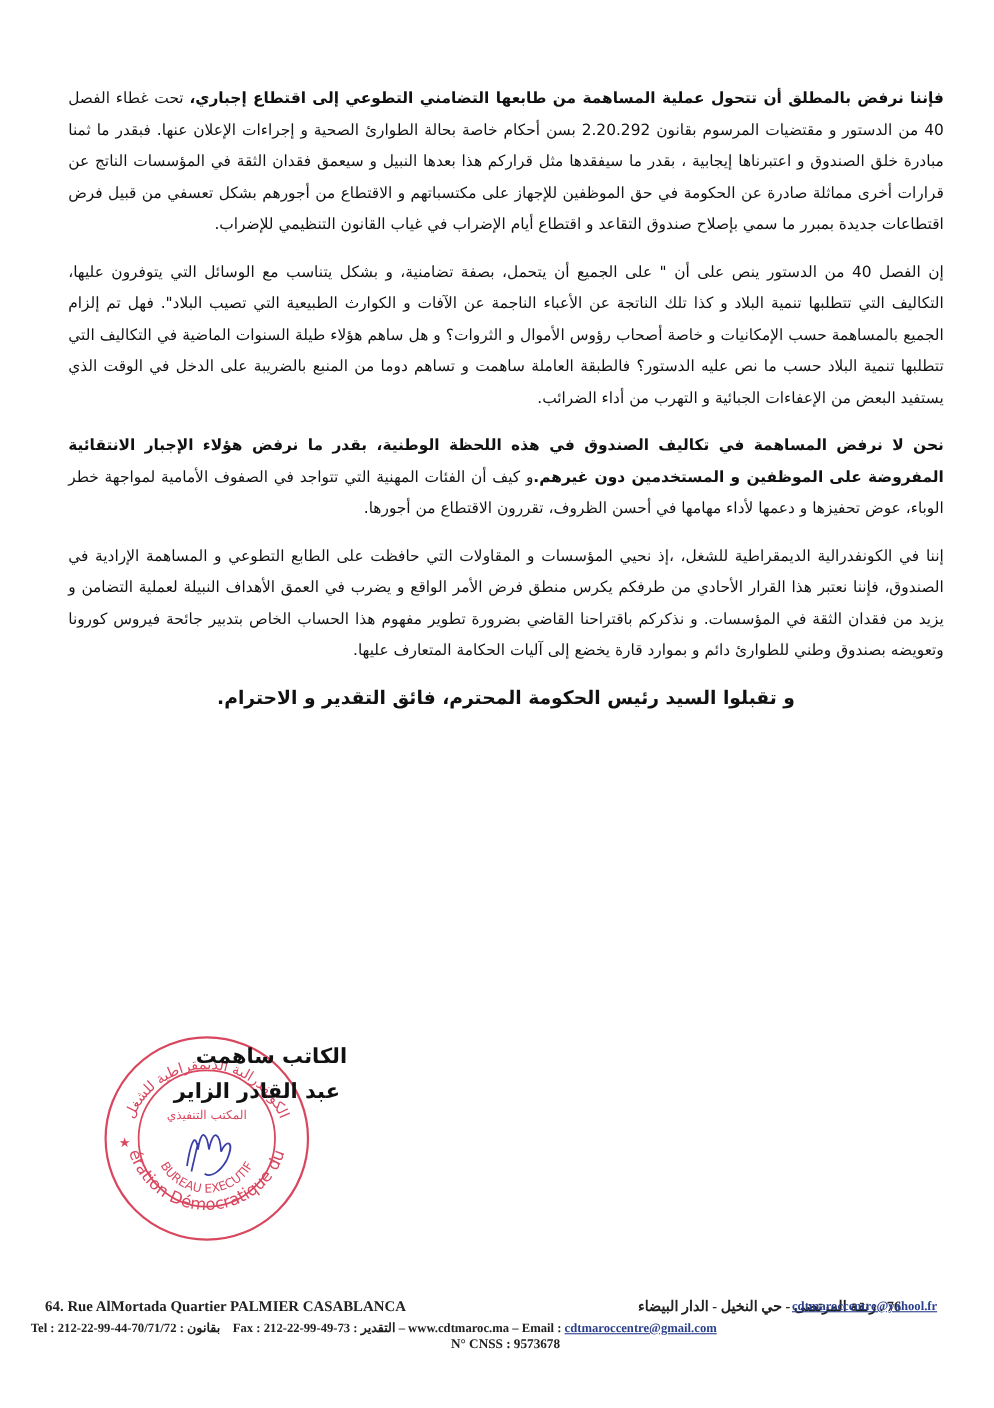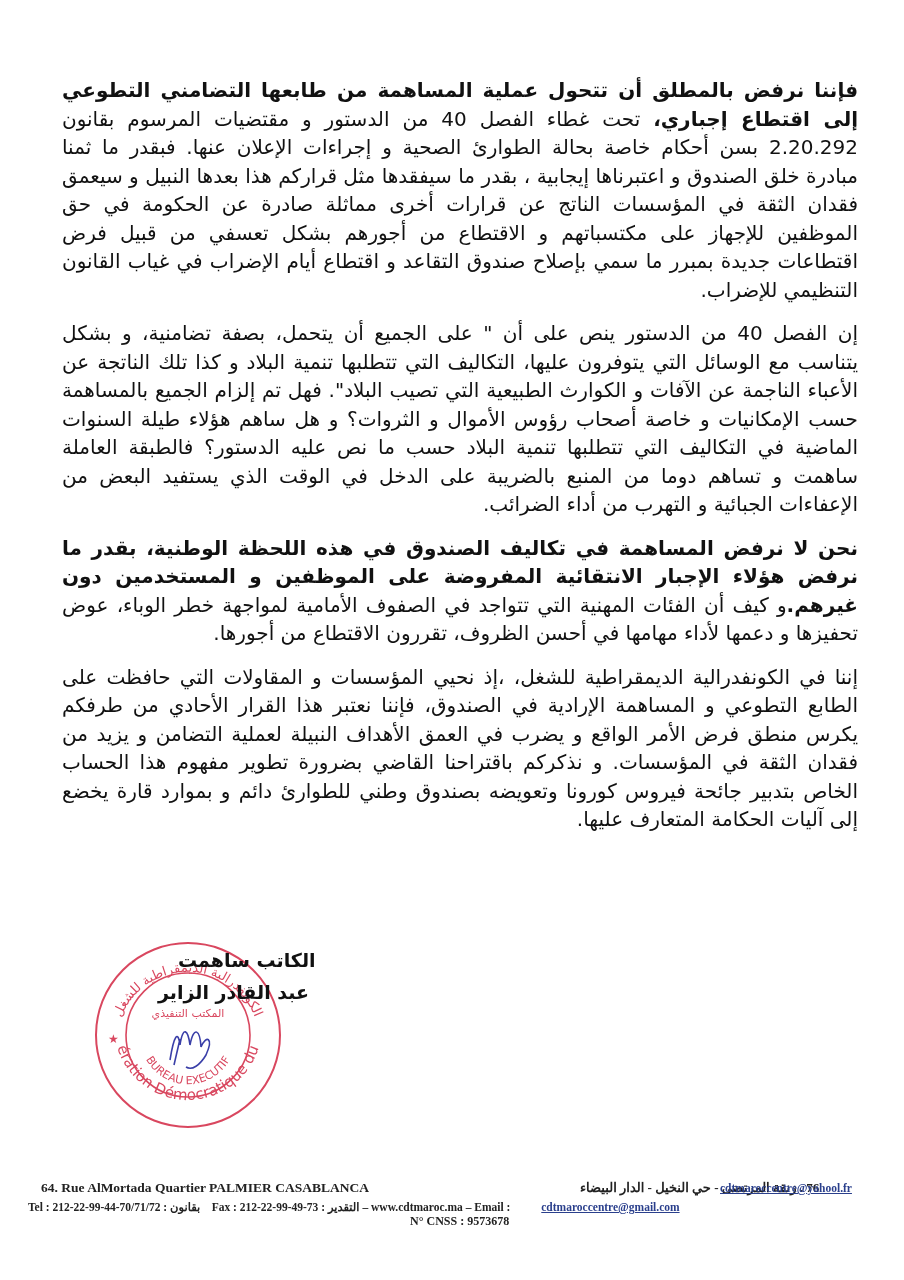--- a/index.html
+++ b/index.html
@@ -1,42 +1,43 @@
 <!DOCTYPE html>
 <html><head>
 <meta charset="utf-8">
 <style>
   html, body { margin:0; padding:0; background:#fff; }
   body { width:904px; height:1280px; position:relative; overflow:hidden; font-family:"DejaVu Sans", sans-serif; color:#111; }
   .page { position:absolute; left:62px; top:76px; width:796px; direction:rtl; text-align:justify; }
-  .para { font-size:20px; line-height:28.5px; margin:0 0 15px 0; text-align-last:right; }
+  .para { font-size:14px; line-height:28.5px; margin:0 0 15px 0; text-align-last:right; }
   .bold { font-weight:bold; }
   .closing { text-align:center; text-align-last:center; font-weight:bold; font-size:17px; margin-top:8px; }
   .sig { position:absolute; left:88px; top:935px; width:290px; height:220px; }
   .stamp { position:absolute; left:0; top:0; }
   .sig-title, .sig-name { position:absolute; direction:rtl; font-weight:bold; font-size:19px; color:#111; }
   .sig-title { left:90px; top:14px; }
   .sig-name { left:70px; top:46px; }
   .footer { position:absolute; left:0; top:1180px; width:904px; font-family:"Liberation Serif", serif; font-weight:bold; color:#222; }
   .f1 { position:absolute; left:41px; top:0; font-size:13.5px; }
   .f1ar { position:absolute; left:580px; top:0; font-size:13px; direction:rtl; }
   .f2 { position:absolute; left:28px; top:20px; font-size:11.5px; white-space:nowrap; }
-  .f2 a { color:#2a3f8c; text-decoration:underline;margin-left:28px; }
+  .f2 a { color:#2a3f8c; text-decoration:underline; }
   .f2b { position:absolute; left:720px; top:2px; font-size:11.5px; }
   .f2b a { color:#2a3f8c; text-decoration:underline; }
   .f3 { position:absolute; left:410px; top:34px; font-size:12px; }
 </style>
 </head>
 <body>
 
 <div class="page">
   <p class="para"><span class="bold">فإننا نرفض بالمطلق أن تتحول عملية المساهمة من طابعها التضامني التطوعي إلى اقتطاع إجباري،</span><span> تحت غطاء الفصل 40 من الدستور و مقتضيات المرسوم بقانون 2.20.292 بسن أحكام خاصة بحالة الطوارئ الصحية و إجراءات الإعلان عنها. فبقدر ما ثمنا مبادرة خلق الصندوق و اعتبرناها إيجابية ، بقدر ما سيفقدها مثل قراركم هذا بعدها النبيل و سيعمق فقدان الثقة في المؤسسات الناتج عن قرارات أخرى مماثلة صادرة عن الحكومة في حق الموظفين للإجهاز على مكتسباتهم و الاقتطاع من أجورهم بشكل تعسفي من قبيل فرض اقتطاعات جديدة بمبرر ما سمي بإصلاح صندوق التقاعد و اقتطاع أيام الإضراب في غياب القانون التنظيمي للإضراب.</span></p>
   <p class="para"><span>إن الفصل 40 من الدستور ينص على أن " على الجميع أن يتحمل، بصفة تضامنية، و بشكل يتناسب مع الوسائل التي يتوفرون عليها، التكاليف التي تتطلبها تنمية البلاد و كذا تلك الناتجة عن الأعباء الناجمة عن الآفات و الكوارث الطبيعية التي تصيب البلاد". فهل تم إلزام الجميع بالمساهمة حسب الإمكانيات و خاصة أصحاب رؤوس الأموال و الثروات؟ و هل ساهم هؤلاء طيلة السنوات الماضية في التكاليف التي تتطلبها تنمية البلاد حسب ما نص عليه الدستور؟ فالطبقة العاملة ساهمت و تساهم دوما من المنبع بالضريبة على الدخل في الوقت الذي يستفيد البعض من الإعفاءات الجبائية و التهرب من أداء الضرائب.</span></p>
   <p class="para"><span class="bold">نحن لا نرفض المساهمة في تكاليف الصندوق في هذه اللحظة الوطنية، بقدر ما نرفض هؤلاء الإجبار الانتقائية المفروضة على الموظفين و المستخدمين دون غيرهم.</span><span>و كيف أن الفئات المهنية التي تتواجد في الصفوف الأمامية لمواجهة خطر الوباء، عوض تحفيزها و دعمها لأداء مهامها في أحسن الظروف، تقررون الاقتطاع من أجورها.</span></p>
   <p class="para"><span>إننا في الكونفدرالية الديمقراطية للشغل، ،إذ نحيي المؤسسات و المقاولات التي حافظت على الطابع التطوعي و المساهمة الإرادية في الصندوق، فإننا نعتبر هذا القرار الأحادي من طرفكم يكرس منطق فرض الأمر الواقع و يضرب في العمق الأهداف النبيلة لعملية التضامن و يزيد من فقدان الثقة في المؤسسات. و نذكركم باقتراحنا القاضي بضرورة تطوير مفهوم هذا الحساب الخاص بتدبير جائحة فيروس كورونا وتعويضه بصندوق وطني للطوارئ دائم و بموارد قارة يخضع إلى آليات الحكامة المتعارف عليها.</span></p>
+  <p class="para closing">و تقبلوا السيد رئيس الحكومة المحترم، فائق التقدير و الاحترام.</p>
 </div>
 
 <div class="sig">
   <svg class="stamp" width="200" height="200" viewBox="0 0 200 200">
     <defs>
       <path id="outerArc" d="M 28 108 A 74 74 0 0 0 172 108"></path>
       <path id="outerArcTop" d="M 30 92 A 72 72 0 0 1 170 92"></path>
       <path id="innerArc" d="M 55 118 A 48 48 0 0 0 145 118"></path>
     </defs>
     <circle cx="100" cy="100" r="92" fill="none" stroke="#d9475f" stroke-width="2"></circle>

